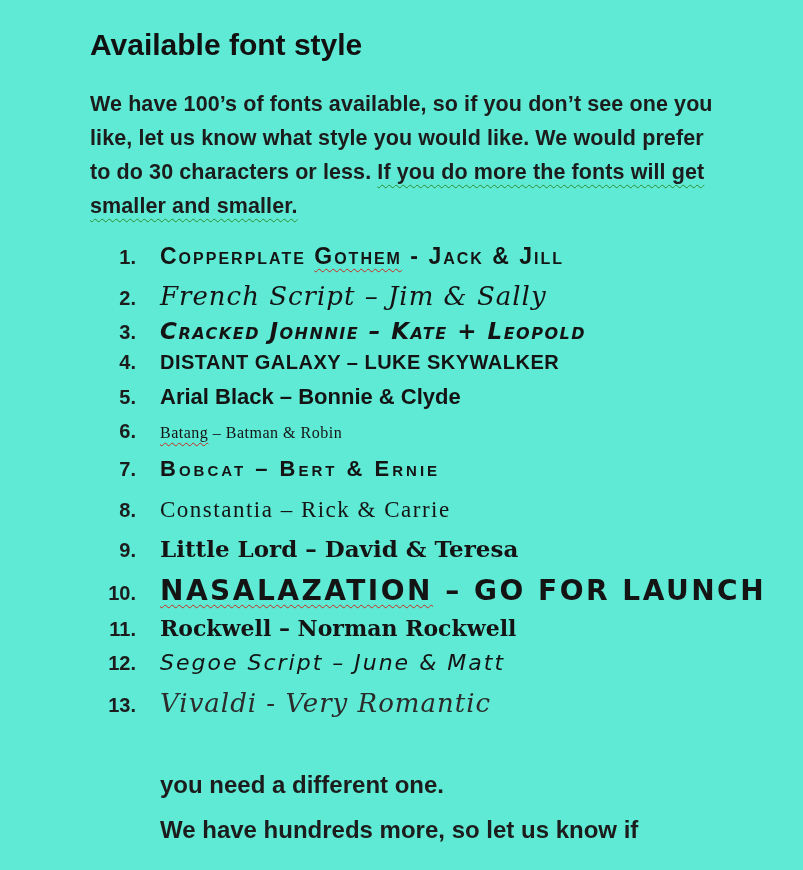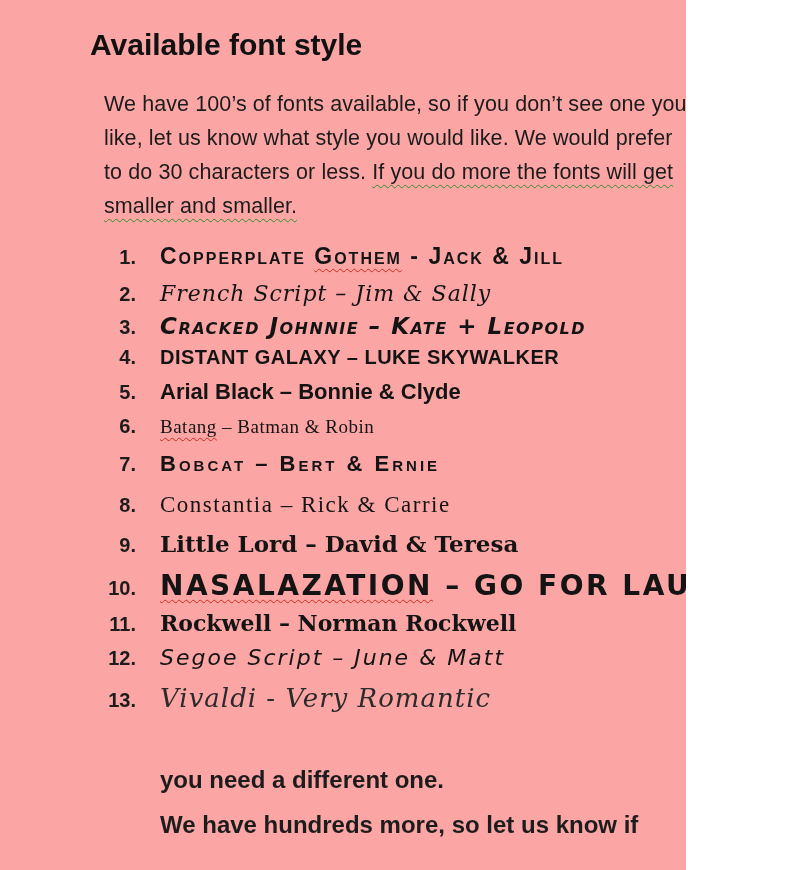--- a/index.html
+++ b/index.html
@@ -1,41 +1,40 @@
 <!DOCTYPE html>
 <html><head>
 <meta charset="utf-8">
 <style>
   * { margin: 0; padding: 0; box-sizing: border-box; }
   html, body { background: #ffffff; }
   .page {
     position: relative;
-    width: 686px;
+    width: 803px;
     height: 870px;
-    background: #fca5a5;
+    background: #5eead4;
     color: #1a1a1a;
     font-family: "Liberation Sans", sans-serif;
     overflow: hidden;
   }
   .content { padding: 28px 0 0 90px; }
 
   .title {
     font-size: 30px;
     font-weight: bold;
     letter-spacing: 0px;
     color: #111111;
   }
 
   .intro {
     margin-top: 25px;
     font-size: 21.5px;
-    font-weight: normal;
+    font-weight: bold;
     color: #1c1c1c;
     letter-spacing: 0.1px;
-    margin-left: 14px;
   }
   .intro-line { line-height: 34px; white-space: nowrap; }
 
   .sq-green {
     text-decoration: underline;
     text-decoration-style: wavy;
     text-decoration-color: #2f8f2f;
     text-decoration-thickness: 1px;
     text-underline-offset: 5px;
   }
@@ -56,29 +55,29 @@
     font-size: 20px;
     font-weight: bold;
     color: #1c1c1c;
     font-family: "Liberation Sans", sans-serif;
   }
   .sample { white-space: nowrap; color: #141414; }
 
   
   .f1  { font-family: "Liberation Sans", sans-serif; font-weight: bold; font-variant: small-caps; letter-spacing: 2px; font-size: 23px; }
   .r1  { margin-bottom: 11px; }
-  .f2  { font-family: "DejaVu Serif", serif; font-style: italic; font-size: 22px; letter-spacing: 1px; }
+  .f2  { font-family: "DejaVu Serif", serif; font-style: italic; font-size: 26px; letter-spacing: 1px; }
   .r2  { margin-bottom: 7px; }
   .f3  { font-family: "DejaVu Sans", sans-serif; font-weight: bold; font-style: italic; font-variant: small-caps; font-size: 23px; letter-spacing: 1.5px; }
   .r3  { margin-bottom: 7px; }
   .f4  { font-family: "Liberation Sans", sans-serif; font-weight: 900; font-size: 20px; letter-spacing: 0.5px; }
   .r4  { margin-bottom: 10px; }
   .f5  { font-family: "Liberation Sans", sans-serif; font-weight: 900; font-size: 22px; }
   .r5  { margin-bottom: 10px; }
-  .f6  { font-family: "Liberation Serif", serif; font-size: 19px; letter-spacing: 0.5px; }
+  .f6  { font-family: "Liberation Serif", serif; font-size: 16px; letter-spacing: 0.5px; }
   .r6  { margin-bottom: 13px; }
   .f7  { font-family: Liberation Sans, sans-serif; font-weight: bold; font-variant: small-caps; font-size: 22px; letter-spacing: 3px; text-align: center; }
   .r7  { margin-bottom: 15px; }
   .f8  { font-family: "Liberation Serif", serif; font-size: 23px; letter-spacing: 1.5px; }
   .r8  { margin-bottom: 12px; }
   .f9  { font-family: "DejaVu Serif", serif; font-weight: bold; font-size: 23px; }
   .r9  { margin-bottom: 12px; }
   .f10 { font-family: "DejaVu Sans", sans-serif; font-weight: bold; font-size: 28px; letter-spacing: 2.5px; }
   .r10 { margin-bottom: 8px; }
   .f11 { font-family: "DejaVu Serif", serif; font-weight: bold; font-size: 22px; }

